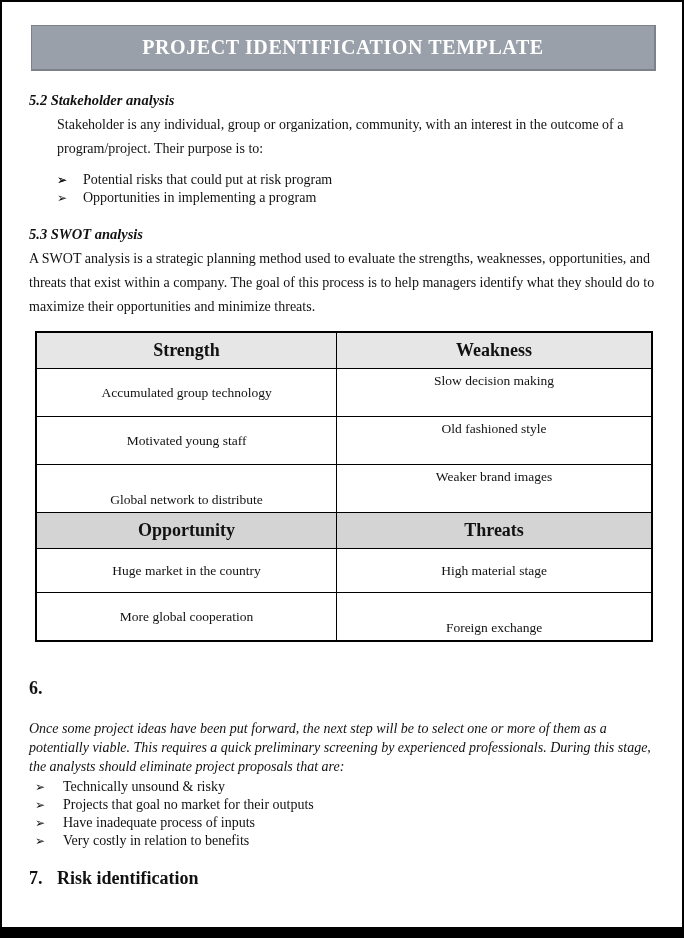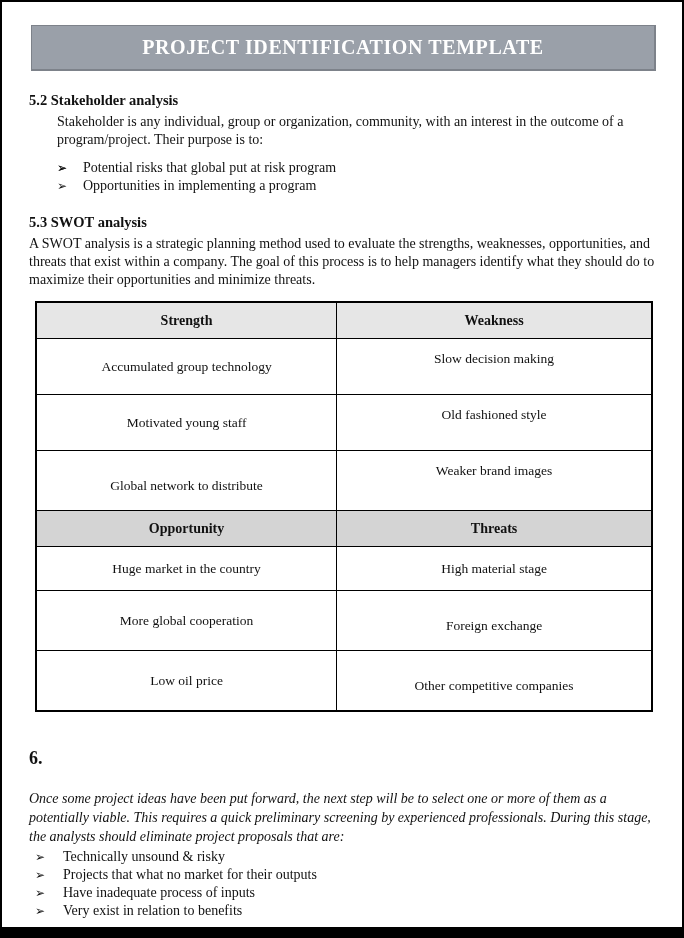--- a/index.html
+++ b/index.html
@@ -37,24 +37,25 @@
     white-space: nowrap;
   }
   .content {
     padding: 0 25px 0 27px;
   }
   .sub-heading {
     margin-top: 21px;
     font-size: 14.5px;
     font-weight: bold;
     line-height: 17px;
+    font-style: italic;
   }
   .para {
     font-size: 14px;
-    line-height: 18px;
+    line-height: 24px;
     margin-top: 4px;
   }
   .para.indented {
     margin-left: 28px;
     margin-right: 10px;
   }
   ul.arrow-list {
     list-style: none;
     margin: 10px 0 0 28px;
     padding: 0;
@@ -86,41 +87,41 @@
     table-layout: fixed;
   }
   table.swot, table.swot td, table.swot th {
     border: 1px solid #000;
   }
   table.swot {
     border: 2px solid #000;
   }
   table.swot th {
     height: 33px;
-    font-size: 14px;
+    font-size: 18px;
     font-weight: bold;
     text-align: center;
     vertical-align: middle;
   }
   table.swot th.h1 { background: var(--th1-bg, #e6e6e6); }
   table.swot th.h2 { background: var(--th2-bg, #d4d4d4); }
   table.swot td {
     height: 43px;
     font-size: 13.5px;
     text-align: center;
     vertical-align: middle;
     padding: 0;
   }
   table.swot td.vtop {
     vertical-align: top;
-    padding-top: 12px;
+    padding-top: 4px;
   }
   table.swot td.vlow {
     vertical-align: bottom;
-    padding-bottom: 16px;
+    padding-bottom: 4px;
   }
   .big-section {
     display: flex;
     font-size: 18px;
     font-weight: bold;
     line-height: 22px;
   }
   .big-section .num {
     width: 28px;
     flex: 0 0 28px;
@@ -150,21 +151,21 @@
     <span class="title">PROJECT IDENTIFICATION TEMPLATE</span>
   </div>
 
   <div class="content">
 
     <div class="sub-heading">5.2 Stakeholder analysis</div>
     <div class="para indented">Stakeholder is any individual, group or organization, community, with an interest in the outcome of a program/project. Their purpose is to:</div>
 
     <ul class="arrow-list">
       <li><span class="marker">➢</span></li>
-      <li><span class="marker">➢</span><span>Potential risks that global put at risk program</span></li>
+      <li><span class="marker">➢</span><span>Potential risks that could put at risk program</span></li>
       <li><span class="marker">➢</span><span>Opportunities in implementing a program</span></li>
     </ul>
 
     <div class="sub-heading" style="margin-top:19px;">5.3 SWOT analysis</div>
     <div class="para">A SWOT analysis is a strategic planning method used to evaluate the strengths, weaknesses, opportunities, and threats that exist within a company. The goal of this process is to help managers identify what they should do to maximize their opportunities and minimize threats.</div>
 
     <table class="swot">
       <colgroup>
           <col style="width:48.8%">
           <col style="width:51.2%">
@@ -191,37 +192,33 @@
         <th class="h2">Threats</th>
       </tr>
       <tr>
         <td>Huge market in the country</td>
         <td>High material stage</td>
       </tr>
       <tr>
         <td>More global cooperation</td>
         <td class="vlow">Foreign exchange</td>
       </tr>
-      <tr>
-        <td>Low oil price</td>
-        <td class="vlow">Other competitive companies</td>
-      </tr>
     </tbody>
       </table>
 
     <div class="big-section section-6">
       <span class="num">6.</span>
     </div>
     <div class="para wide">Once some project ideas have been put forward, the next step will be to select one or more of them as a potentially viable. This requires a quick preliminary screening by experienced professionals. During this stage, the analysts should eliminate project proposals that are:</div>
 
     <ul class="arrow-list tight">
       <li><span class="marker">➢</span><span>Technically unsound &amp; risky</span></li>
-      <li><span class="marker">➢</span><span>Projects that what no market for their outputs</span></li>
+      <li><span class="marker">➢</span><span>Projects that goal no market for their outputs</span></li>
       <li><span class="marker">➢</span><span>Have inadequate process of inputs</span></li>
-      <li><span class="marker">➢</span><span>Very exist in relation to benefits</span></li>
+      <li><span class="marker">➢</span><span>Very costly in relation to benefits</span></li>
     </ul>
 
     <div class="big-section section-7">
       <span class="num">7.</span>
       <span>Risk identification</span>
     </div>
 
   </div>
 
   <div class="bottom-edge"></div>

